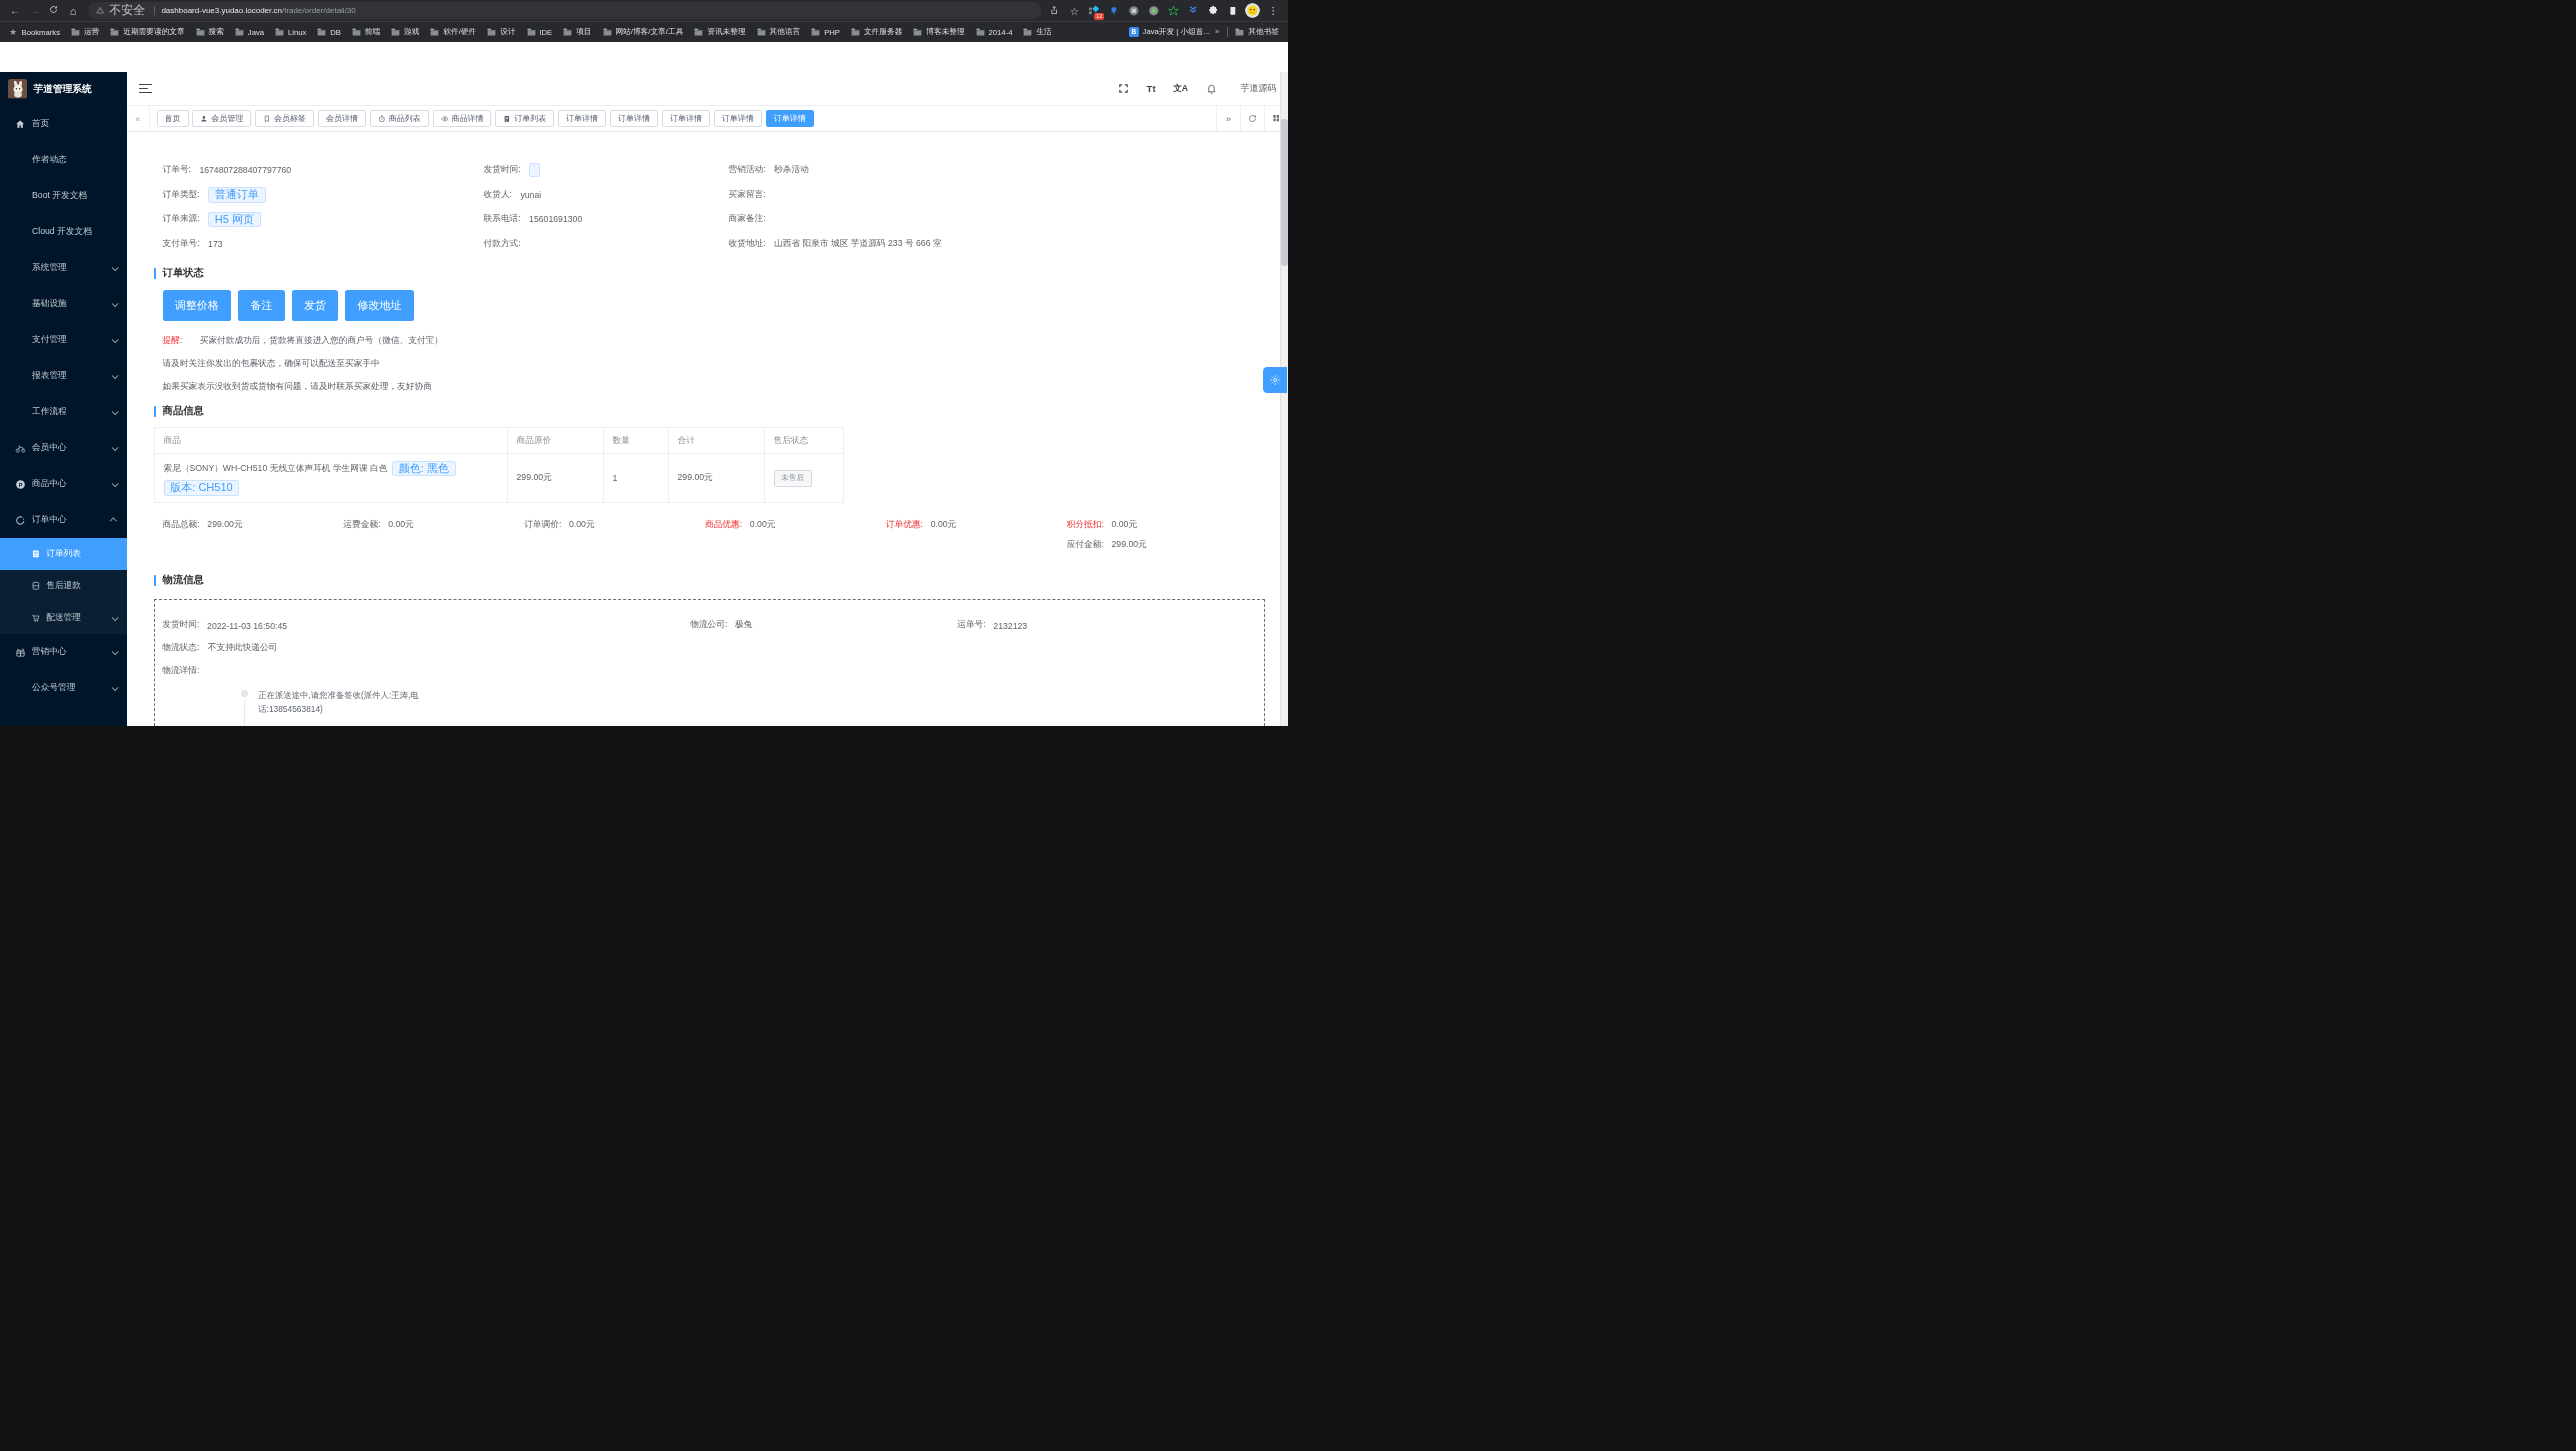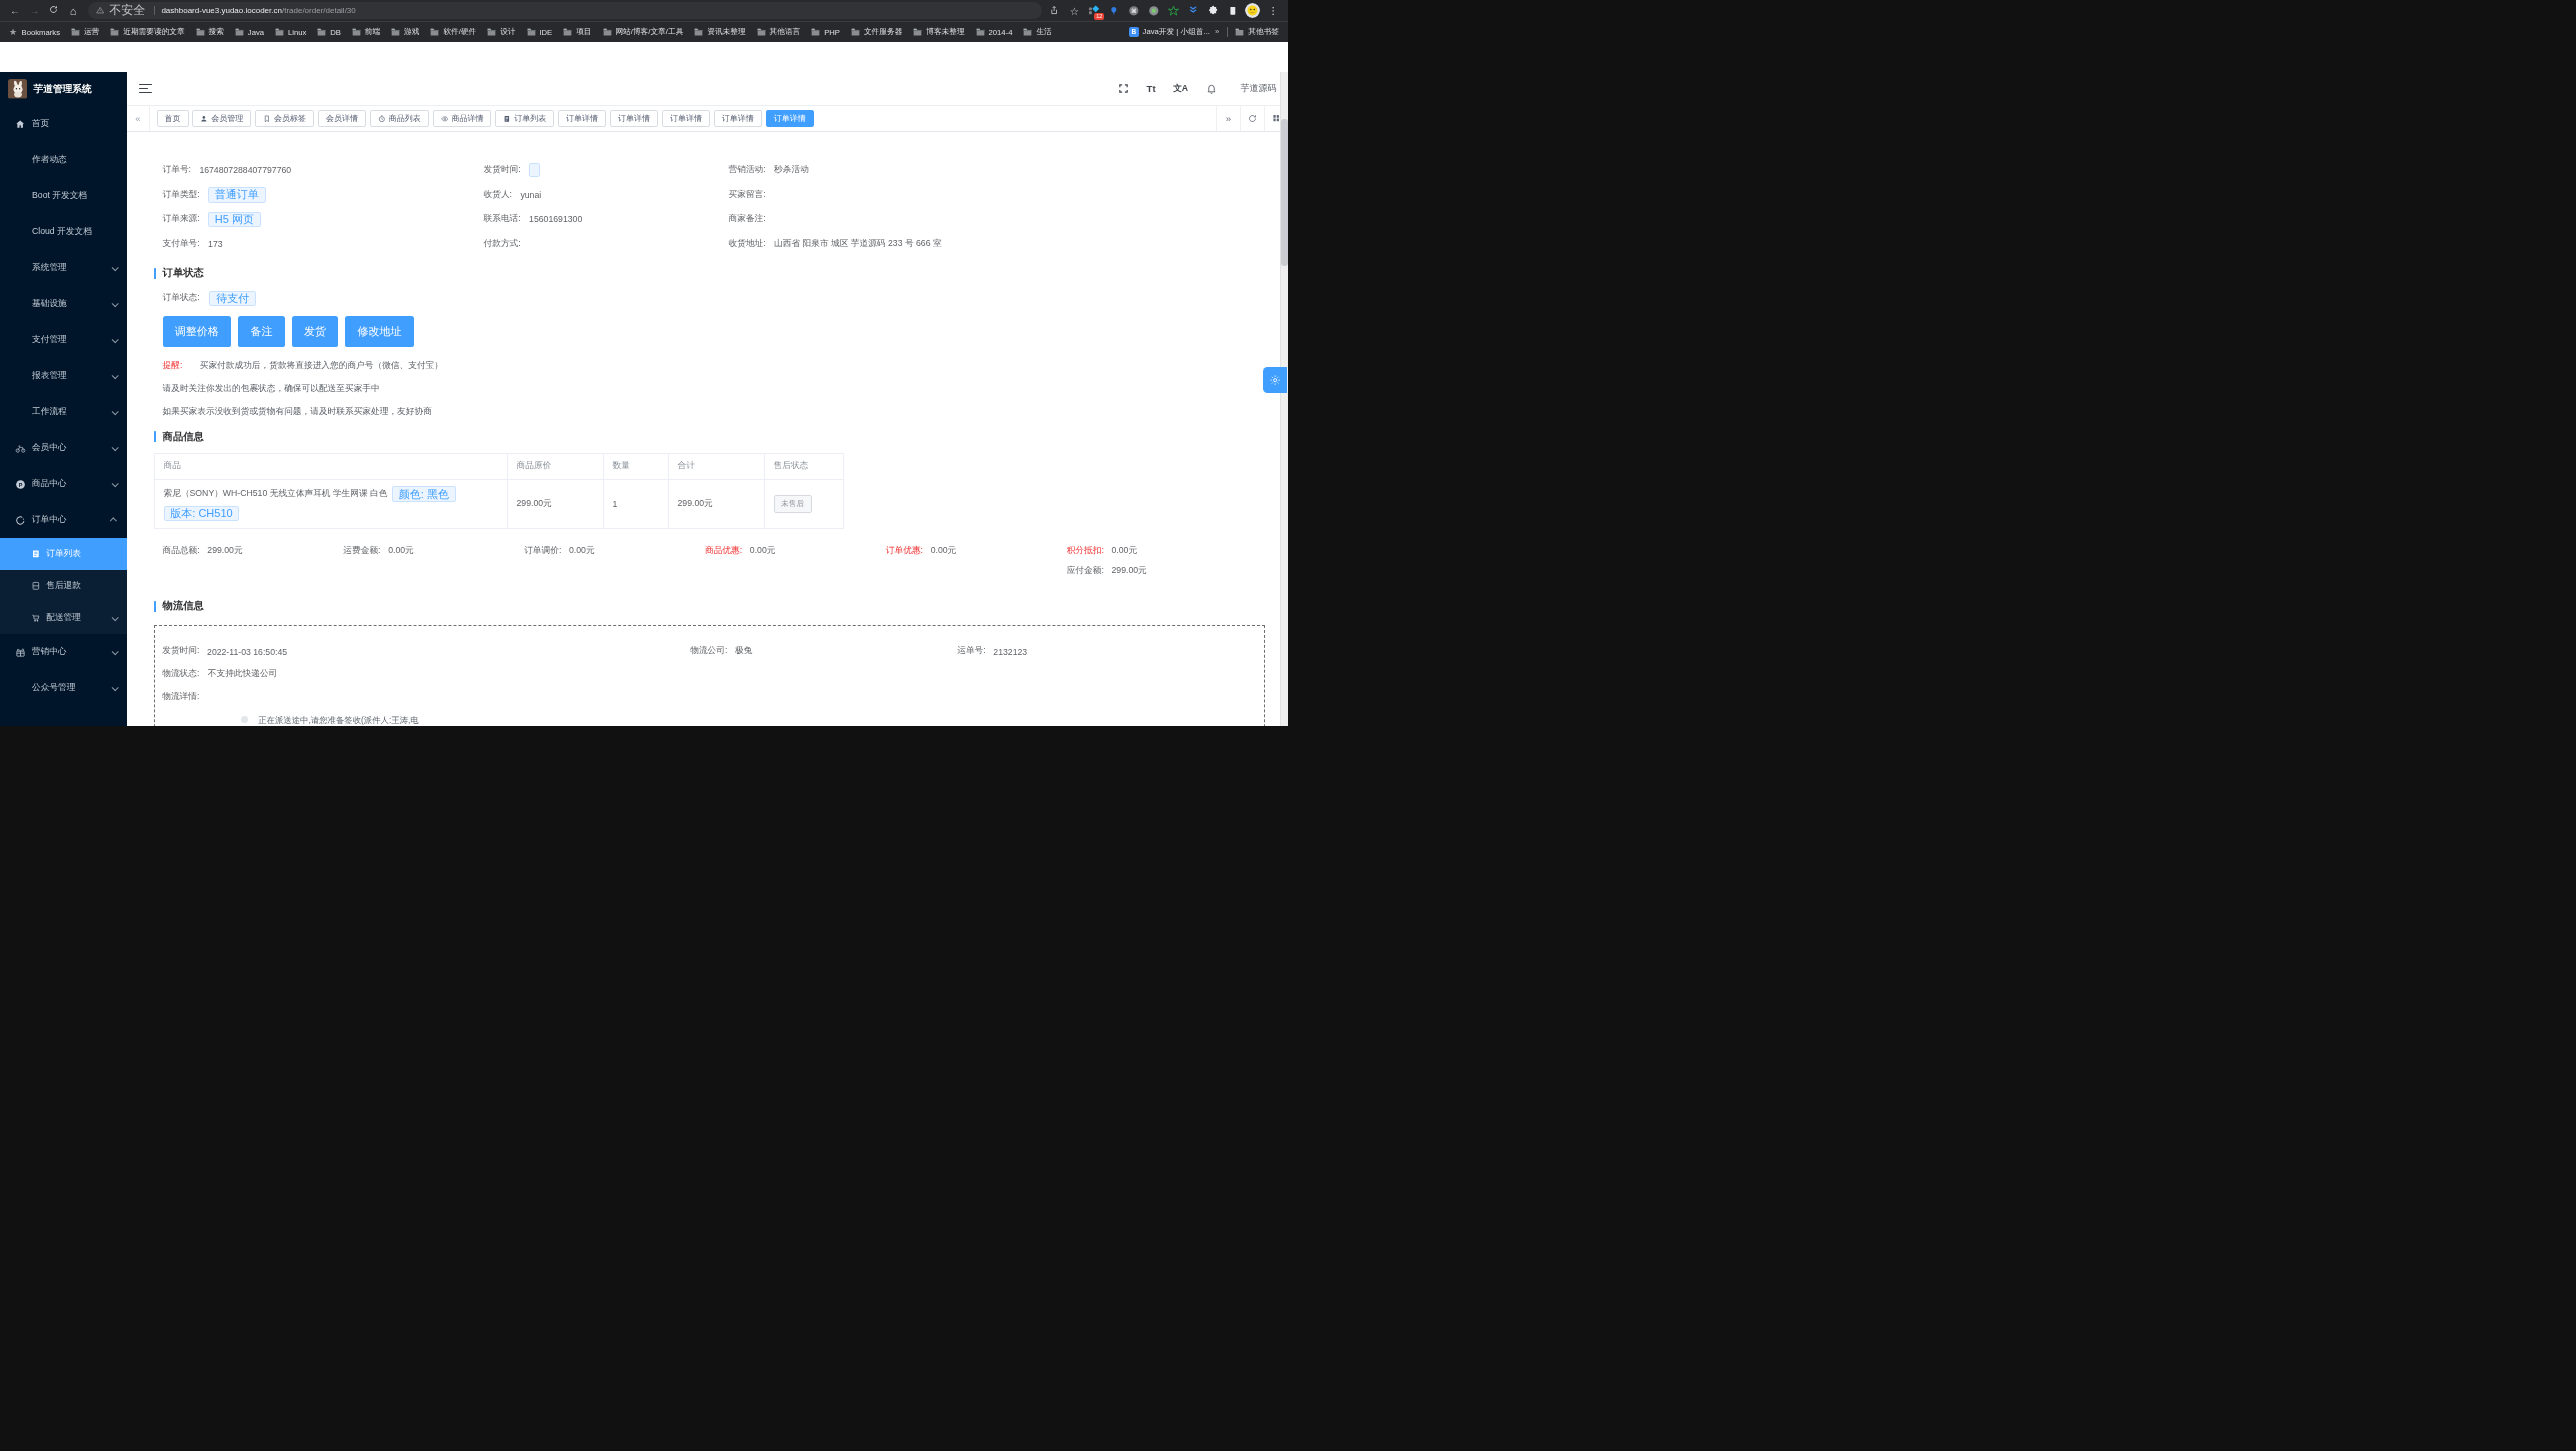--- a/index.html
+++ b/index.html
@@ -689,24 +689,20 @@
                 <span class="ilabel">收货地址:</span>
                 <span class="ivalue">山西省 阳泉市 城区 芋道源码 233 号 666 室</span>
               </div>
           </div>
         </div>
 
         <div class="sec-title">
           <span class="sec-bar"></span>
           <span class="sec-txt">订单状态</span>
         </div>
-        <div class="status-row">
-          <span class="ilabel">订单状态:</span>
-          <span class="tag">待支付</span>
-        </div>
         <div class="btns">
           <button class="btn">调整价格</button>
           <button class="btn">备注</button>
           <button class="btn">发货</button>
           <button class="btn">修改地址</button>
         </div>
         <div class="notice">
           <div><span class="notice-red">提醒:</span><span>买家付款成功后，货款将直接进入您的商户号（微信、支付宝）</span></div>
           <div>请及时关注你发出的包裹状态，确保可以配送至买家手中</div>
           <div>如果买家表示没收到货或货物有问题，请及时联系买家处理，友好协商</div>

